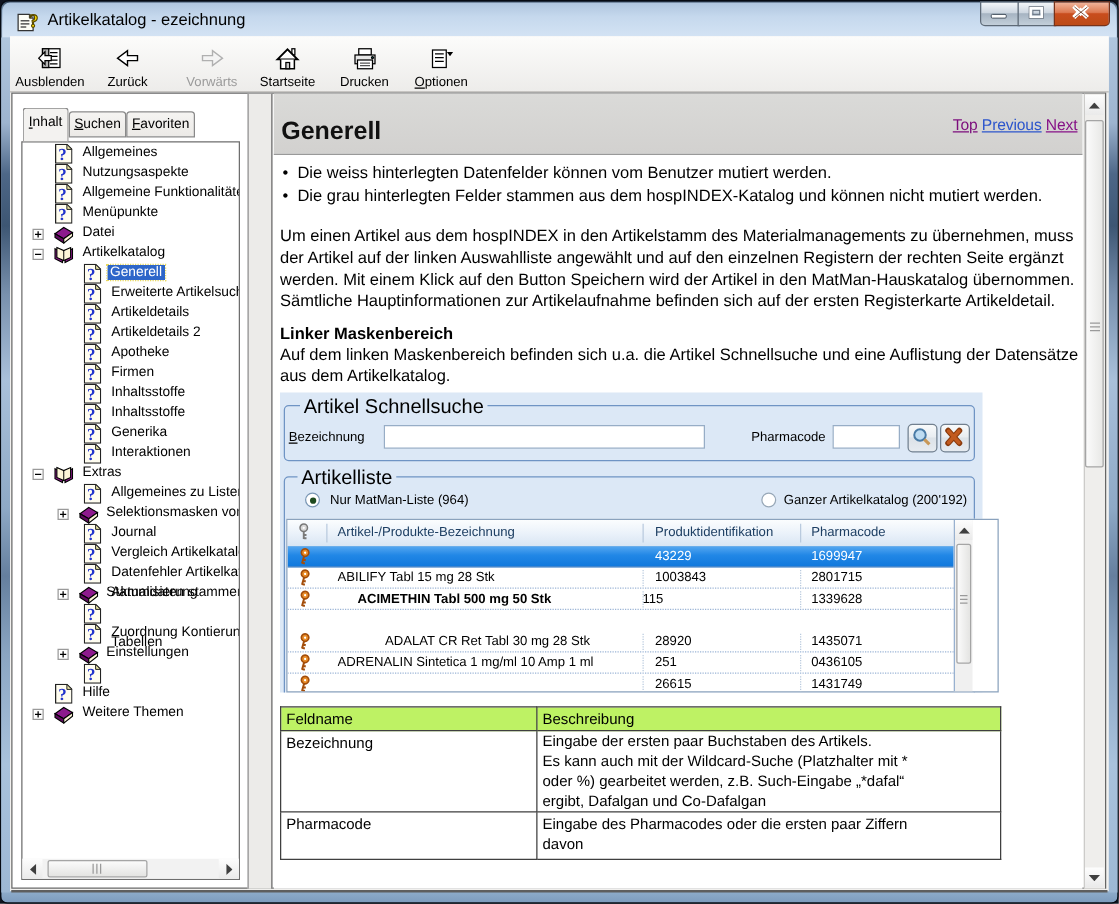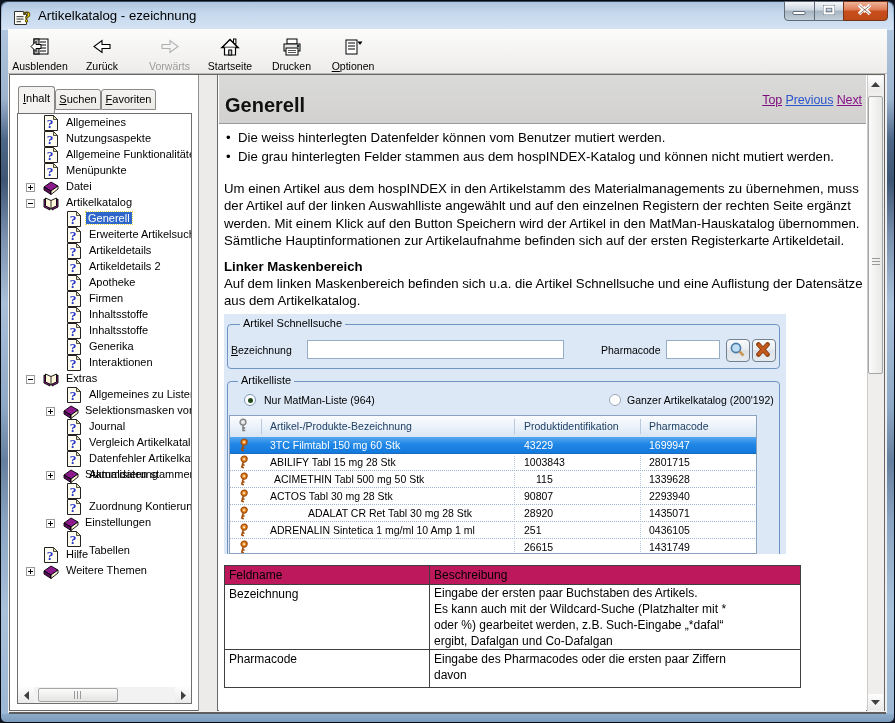--- a/index.html
+++ b/index.html
@@ -43,32 +43,32 @@
 #clinks a{text-decoration:underline;}
 .body-text{position:absolute;font-size:13.2px;color:#000;line-height:17.3px;white-space:nowrap;}
 
 #cscroll{left:867px;top:75px;width:17px;height:636px;background:#efeeec;border-left:1px solid #cccbc9;box-sizing:border-box;}
 .sbtn{position:absolute;left:0;width:15px;background:linear-gradient(180deg,#fdfdfd,#eaeaea);text-align:center;color:#555;}
 .thumbv{position:absolute;left:0;width:15px;background:linear-gradient(90deg,#fbfbfb,#e8e8e6);border:1px solid #a5a5a5;box-sizing:border-box;border-radius:2px;}
 .grip{position:absolute;left:3px;width:8px;height:1px;background:#9a9a9a;}
 
 #panel{left:224px;top:314px;width:562px;height:240px;background:#dcE8f6;overflow:hidden;}
 .gbox{position:absolute;border:1px solid #6f94c4;border-radius:4px;}
-.glabel{position:absolute;font-size:11px;color:#000;background:#dce8f6;padding:0 3px;}
+.glabel{position:absolute;font-size:16px;color:#000;background:#dce8f6;padding:0 3px;}
 .plabel{position:absolute;font-size:10.5px;color:#000;white-space:nowrap;}
 .pinput{position:absolute;background:#fff;border:1px solid #97adc6;box-sizing:border-box;}
 .pbtn{position:absolute;width:22px;height:21px;border:1px solid #72808f;border-radius:4px;background:linear-gradient(180deg,#f8fafb 0%,#e9edf1 45%,#dce2e8 50%,#e6ebf0 100%);}
 
-#dtable{left:229px;top:415px;width:528px;height:139px;border:1px solid #8aa2bd;box-sizing:border-box;background:#fff;overflow:hidden;}
+#dtable{left:229px;top:415px;width:570px;height:139px;border:1px solid #8aa2bd;box-sizing:border-box;background:#fff;overflow:hidden;}
 .drow{position:absolute;left:0;height:17px;width:533px;font-size:10.5px;color:#000;border-bottom:1px dotted #9cb5d6;box-sizing:border-box;}
 .dcell{position:absolute;top:2px;white-space:nowrap;}
 
 #ftable{left:224px;top:565px;width:577px;border-collapse:collapse;font-size:12px;color:#000;}
 #ftable td{border:1px solid #3f3f3f;padding:1px 4px;vertical-align:top;line-height:16px;}
-#ftable .fh{background:#be185d;}
+#ftable .fh{background:#bef264;}
 </style>
 </head>
 <body>
 <div id="glass" class="abs"></div>
 <div id="titlebar" class="abs"></div>
 <div class="abs" style="left:1px;top:30px;width:7px;height:684px;background:linear-gradient(180deg,#b0c6de 0%,#9db4cf 10%,#4d6787 16%,#3d5673 22%,#7890ad 30%,#a9c0da 40%,#8ea9c6 55%,#657f9e 63%,#8aa5c2 72%,#a9c2dc 85%,#9db8d4 100%);"></div>
 <div class="abs" style="left:887px;top:30px;width:7px;height:684px;background:linear-gradient(180deg,#b0c6de 0%,#9db4cf 10%,#4d6787 16%,#3d5673 22%,#7890ad 30%,#a9c0da 40%,#8ea9c6 55%,#657f9e 63%,#8aa5c2 72%,#a9c2dc 85%,#9db8d4 100%);"></div>
 <div class="abs title">Artikelkatalog - ezeichnung</div>
 <div id="capbtns" class="abs">
   <div class="cap" id="cap-min">
@@ -309,21 +309,21 @@
     </svg>
 <div class="trow" style="left:89px;top:500px">Zuordnung Kontierung</div>
 <div class="texp plus" style="left:46px;top:519px"></div>
 <svg class="abs" style="left:62px;top:515px" width="17" height="16" viewBox="0 0 17 16">
       <use href="#cbook"></use>
     </svg>
 <div class="trow" style="left:85px;top:516px">Einstellungen</div>
 <svg class="abs" style="left:67px;top:531px" width="14" height="16" viewBox="0 0 14 16">
       <use href="#qpage"></use>
     </svg>
-<div class="trow" style="left:89px;top:544px">Tabellen</div>
+<div class="trow" style="left:89px;top:508px">Tabellen</div>
 <svg class="abs" style="left:44px;top:547px" width="14" height="16" viewBox="0 0 14 16">
       <use href="#qpage"></use>
     </svg>
 <div class="trow" style="left:66px;top:548px">Hilfe</div>
 <div class="texp plus" style="left:26px;top:567px"></div>
 <svg class="abs" style="left:42px;top:563px" width="17" height="16" viewBox="0 0 17 16">
       <use href="#cbook"></use>
     </svg>
 <div class="trow" style="left:66px;top:564px">Weitere Themen</div>
 </div>
@@ -421,21 +421,20 @@
   <div class="abs" style="left:410px;top:3px;width:1px;height:15px;background:#b9cade;"></div>
   <div class="abs" style="left:40px;top:4px;font-size:10.5px;color:#1e3f63;">Artikel-/Produkte-Bezeichnung</div>
   <div class="abs" style="left:294px;top:4px;font-size:10.5px;color:#1e3f63;">Produktidentifikation</div>
   <div class="abs" style="left:419px;top:4px;font-size:10.5px;color:#1e3f63;">Pharmacode</div>
   <div class="drow" style="top:21px;background:linear-gradient(180deg,#55a7f0 0%,#2187e6 45%,#1179dd 100%);color:#fff;border-bottom:1px solid #1a6ac0;">
 <svg style="position:absolute;left:8px;top:1px" width="12" height="16" viewBox="0 0 12 16">
         <g transform="rotate(16 6 8)">
           <use href="#okey"></use>
         </g>
       </svg>
-<span class="dcell" style="left:40px;width:240px;overflow:hidden;">3TC Filmtabl 150 mg 60 Stk</span>
 <span class="dcell" style="left:294px">43229</span>
 <span class="dcell" style="left:419px">1699947</span>
 </div>
 <div class="drow" style="top:38px;">
 <svg style="position:absolute;left:8px;top:1px" width="12" height="16" viewBox="0 0 12 16">
         <g transform="rotate(16 6 8)">
           <use href="#okey"></use>
         </g>
       </svg>
 <span class="dcell" style="left:40px;width:240px;overflow:hidden;">ABILIFY Tabl 15 mg 28 Stk</span>
@@ -443,35 +442,23 @@
 <span class="dcell" style="left:419px">2801715</span>
 <span style="position:absolute;left:284px;top:2px;width:1px;height:13px;border-left:1px dotted #b9cade"></span>
 <span style="position:absolute;left:410px;top:2px;width:1px;height:13px;border-left:1px dotted #b9cade"></span>
 </div>
 <div class="drow" style="top:55px;">
 <svg style="position:absolute;left:8px;top:1px" width="12" height="16" viewBox="0 0 12 16">
         <g transform="rotate(16 6 8)">
           <use href="#okey"></use>
         </g>
       </svg>
-<span class="dcell" style="left:44px;width:240px;overflow:hidden;">ACIMETHIN Tabl 500 mg 50 Stk</span>
-<span class="dcell" style="left:306px">115</span>
+<span class="dcell" style="left:56px;width:240px;overflow:hidden;font-weight:bold;">ACIMETHIN Tabl 500 mg 50 Stk</span>
+<span class="dcell" style="left:284px">115</span>
 <span class="dcell" style="left:419px">1339628</span>
-<span style="position:absolute;left:284px;top:2px;width:1px;height:13px;border-left:1px dotted #b9cade"></span>
-<span style="position:absolute;left:410px;top:2px;width:1px;height:13px;border-left:1px dotted #b9cade"></span>
-</div>
-<div class="drow" style="top:72px;">
-<svg style="position:absolute;left:8px;top:1px" width="12" height="16" viewBox="0 0 12 16">
-        <g transform="rotate(16 6 8)">
-          <use href="#okey"></use>
-        </g>
-      </svg>
-<span class="dcell" style="left:40px;width:240px;overflow:hidden;">ACTOS Tabl 30 mg 28 Stk</span>
-<span class="dcell" style="left:294px">90807</span>
-<span class="dcell" style="left:419px">2293940</span>
 <span style="position:absolute;left:284px;top:2px;width:1px;height:13px;border-left:1px dotted #b9cade"></span>
 <span style="position:absolute;left:410px;top:2px;width:1px;height:13px;border-left:1px dotted #b9cade"></span>
 </div>
 <div class="drow" style="top:89px;">
 <svg style="position:absolute;left:8px;top:1px" width="12" height="16" viewBox="0 0 12 16">
         <g transform="rotate(16 6 8)">
           <use href="#okey"></use>
         </g>
       </svg>
 <span class="dcell" style="left:40px;width:240px;overflow:hidden;text-align:center;">ADALAT CR Ret Tabl 30 mg 28 Stk</span>

